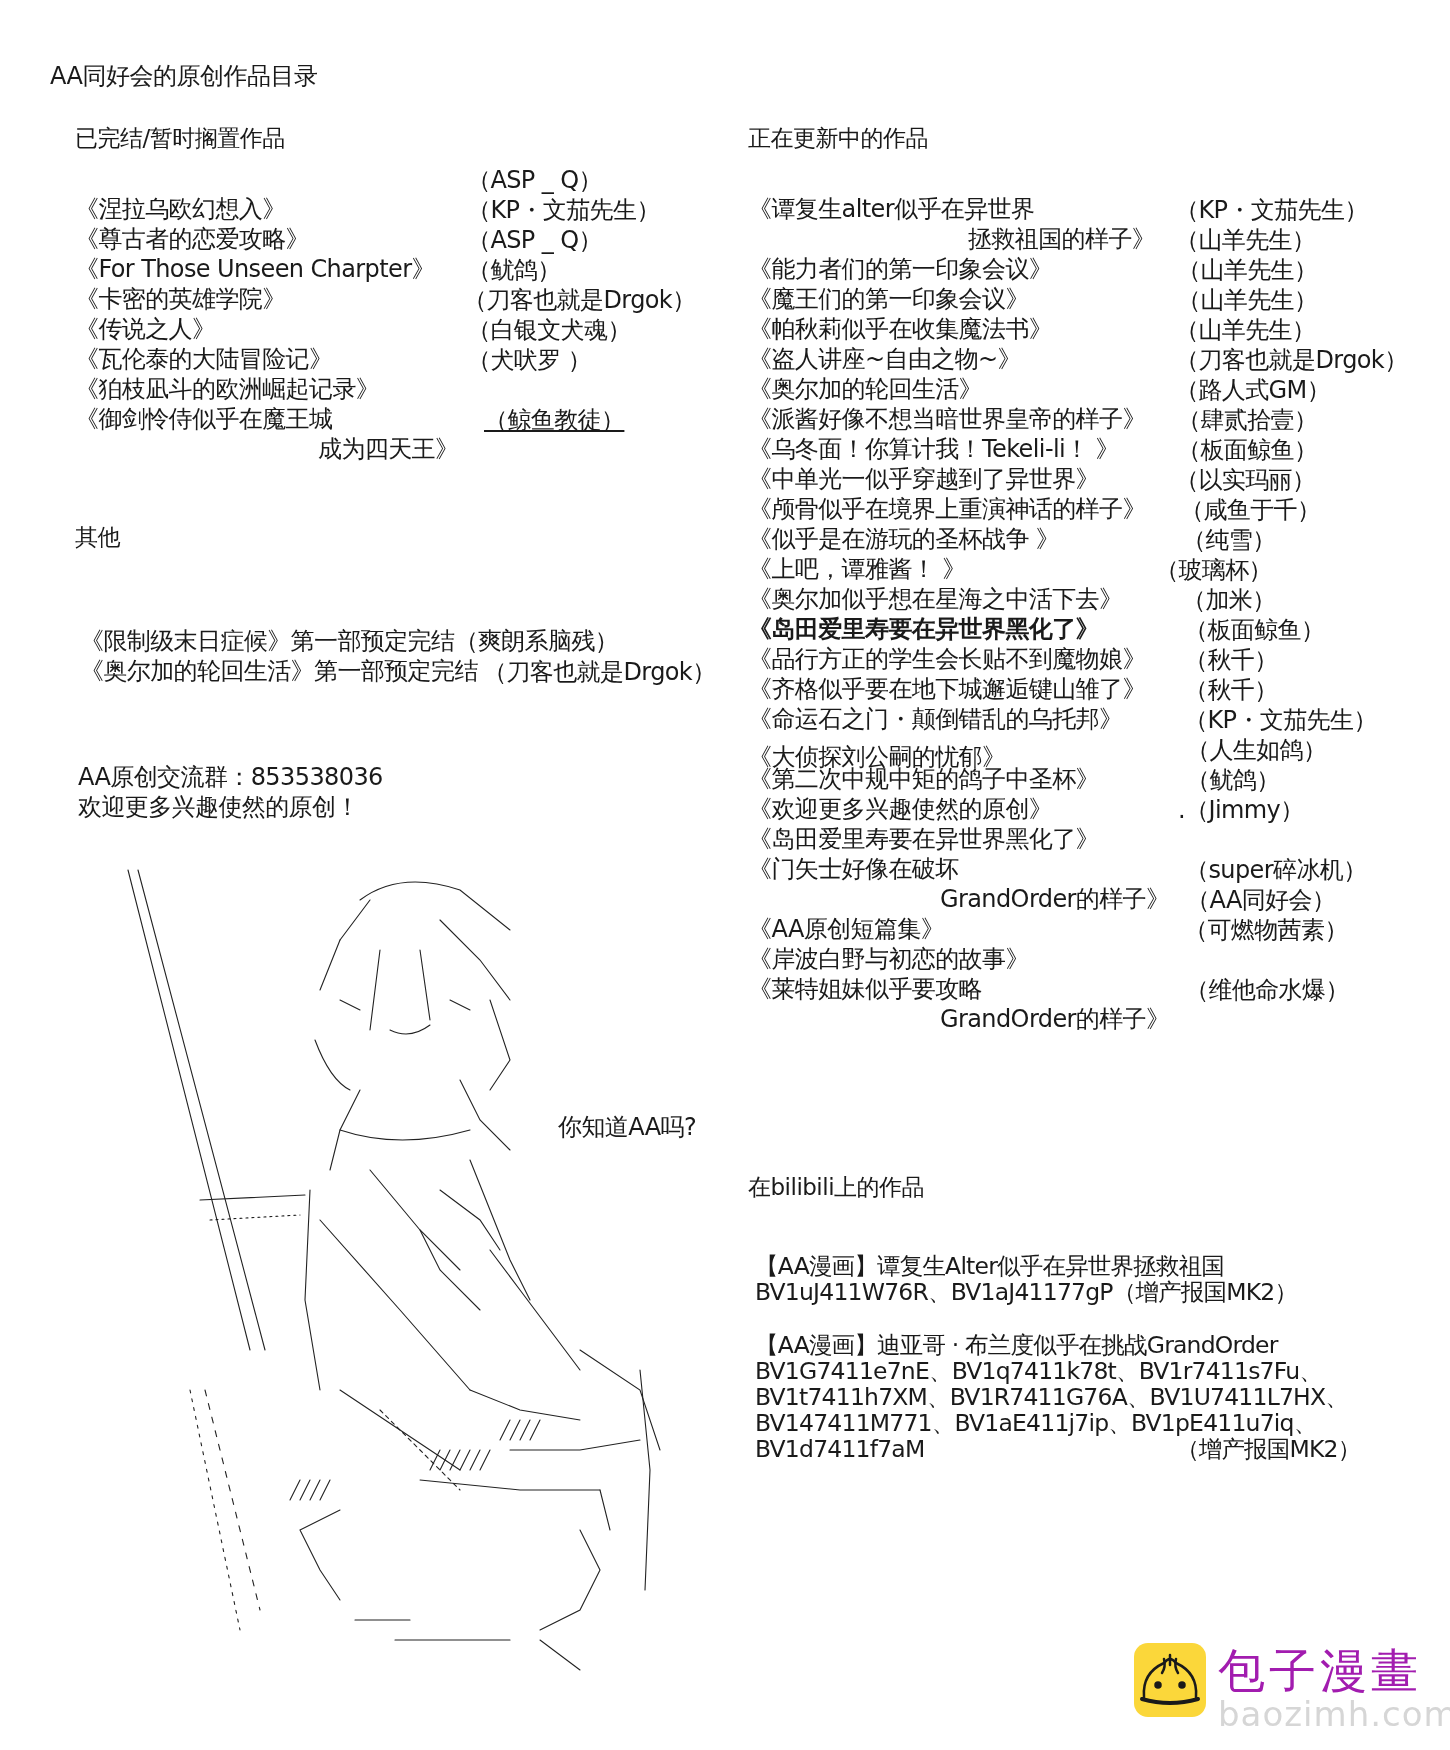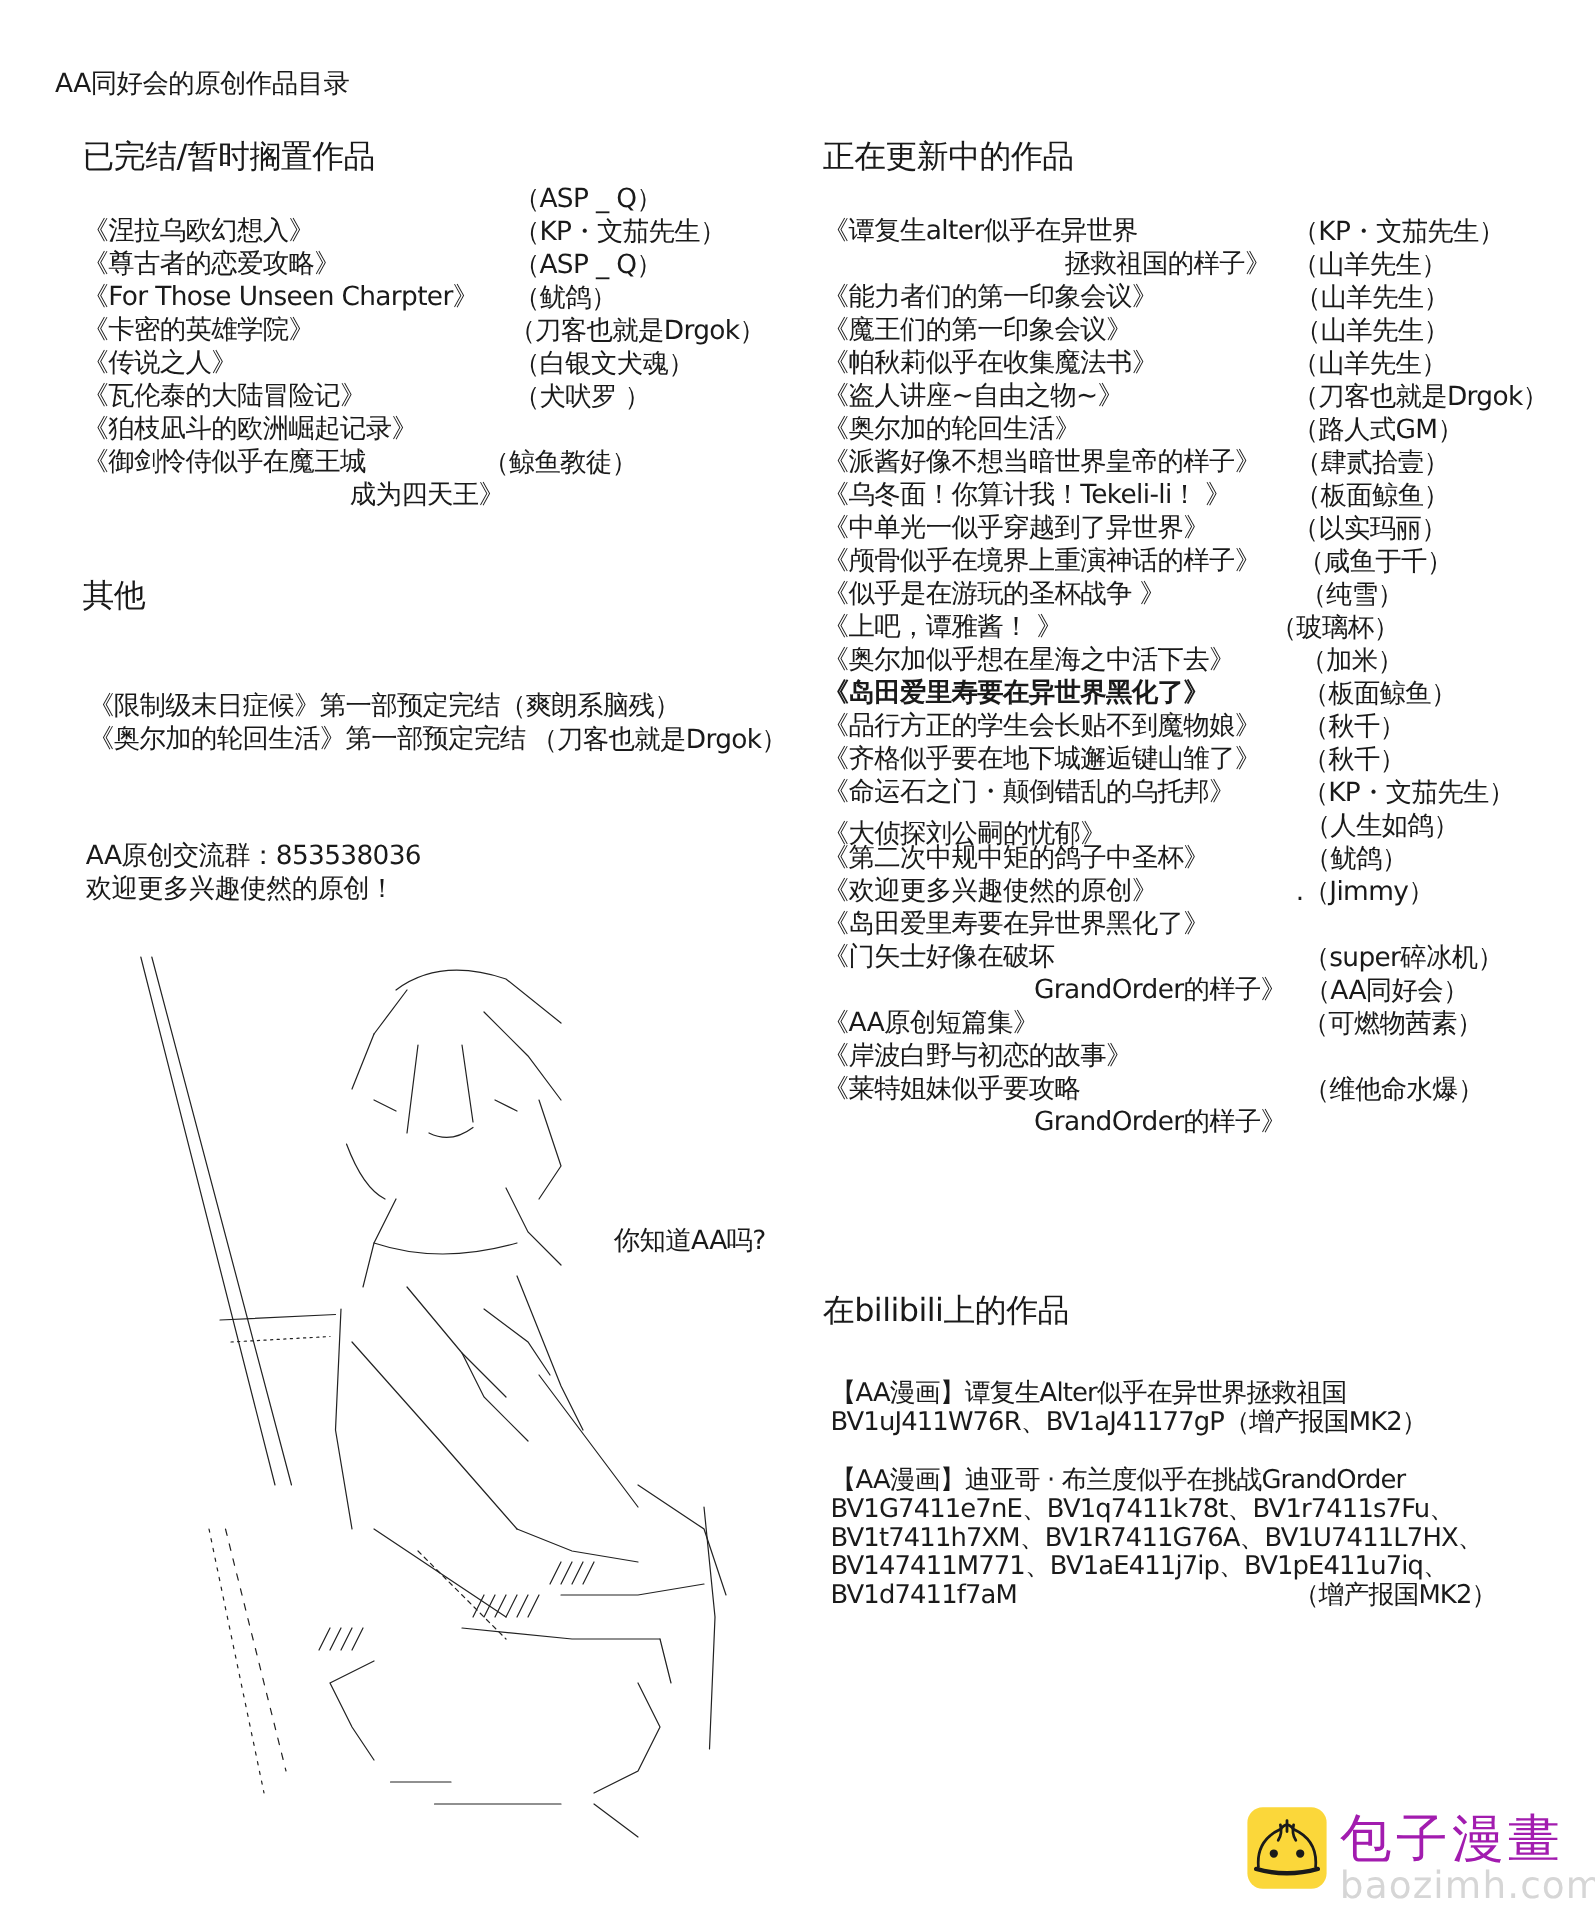--- a/index.html
+++ b/index.html
@@ -3,21 +3,21 @@
 <meta charset="utf-8">
 <style>
   html, body { margin: 0; padding: 0; background: #ffffff; }
   body {
     width: 1450px; height: 1750px; position: relative; overflow: hidden;
     font-family: "DejaVu Sans", "Liberation Sans", sans-serif;
     color: #1a1a1a;
   }
   .abs { position: absolute; white-space: nowrap; }
   .title { font-size: 24px; letter-spacing: -0.5px; }
-  .heading { font-size: 29px; letter-spacing: -0.5px; }
+  .heading { font-size: 23px; letter-spacing: -0.5px; }
   .entry { font-size: 24px; line-height: 30px; letter-spacing: -0.6px; height: 30px; }
   .row { position: absolute; white-space: nowrap; margin-top: 29px; }
   .author { position: absolute; white-space: nowrap; }
   .bili { font-size: 23.5px; line-height: 26px; letter-spacing: -0.8px; }
   .aa-art { position: absolute; left: 40px; top: 830px; width: 680px; height: 860px; }
   .aa-art svg { width: 100%; height: 100%; }
   .logo {
     position: absolute; left: 1134px; top: 1643px; width: 72px; height: 74px;
     background: #fbd73a; border-radius: 14px;
   }
@@ -64,21 +64,21 @@
 
   <div class="row entry" style="left:75px; top:345px;">
     <span>《狛枝凪斗的欧洲崛起记录》</span>
   </div>
   <div class="author entry" style="left:467px; top:345px;">（犬吠罗 ）</div>
 
   <div class="row entry" style="left:75px; top:375px;">
     <span>《御剑怜侍似乎在魔王城</span>
   </div>
   <div class="row entry" style="left:318px; top:405px;">成为四天王》</div>
-  <div class="author entry" style="left:439px; top:405px;">（鲸鱼教徒）</div>
+  <div class="author entry" style="left:484px; top:405px;text-decoration:underline;">（鲸鱼教徒）</div>
 </div>
 
 <div class="abs heading" style="left:75px; top:522px;">其他</div>
 <div class="row entry" style="left:80px; top:597px;">《限制级末日症候》第一部预定完结（爽朗系脑残）</div>
 <div class="row entry" style="left:80px; top:627px;">《奥尔加的轮回生活》第一部预定完结</div>
 <div class="author entry" style="left:483px; top:657px;">（刀客也就是Drgok）</div>
 
 <div class="abs entry" style="left:78px; top:762px;">AA原创交流群：853538036</div>
 <div class="abs entry" style="left:78px; top:792px;">欢迎更多兴趣使然的原创！</div>
 

